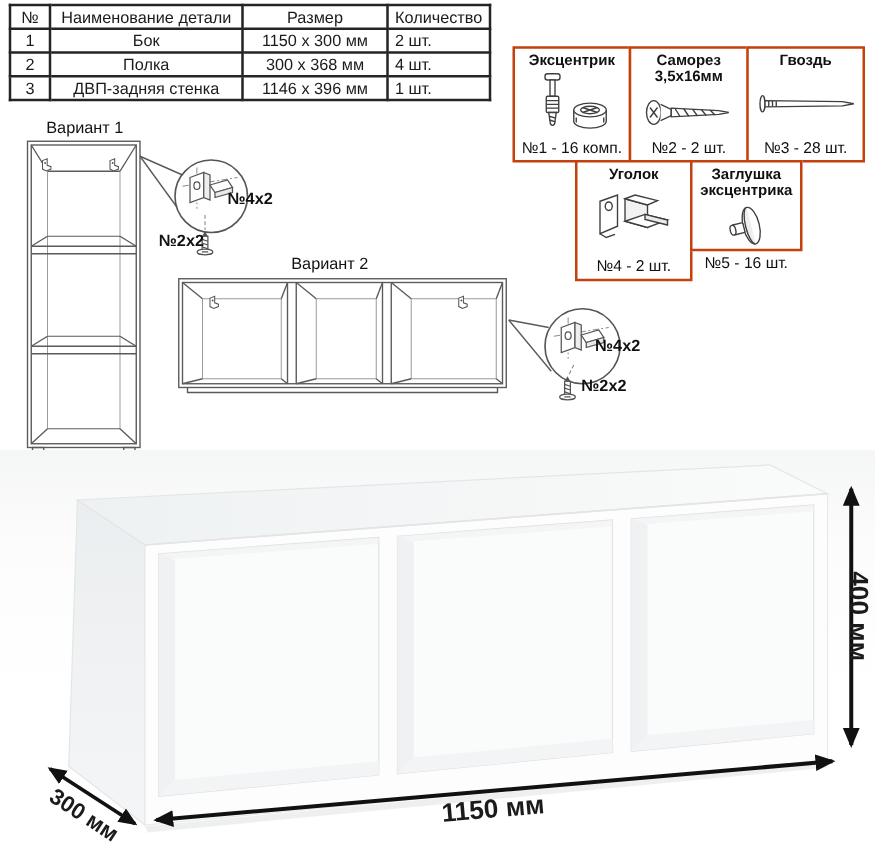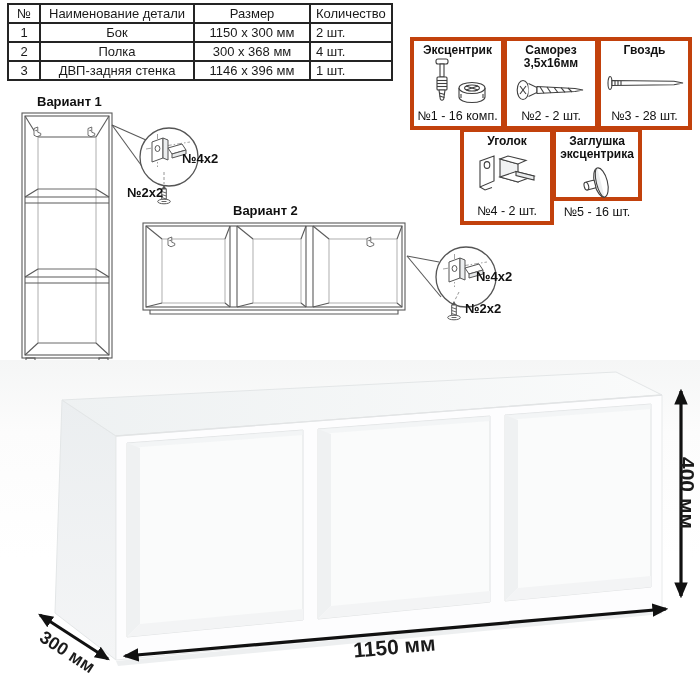--- a/index.html
+++ b/index.html
@@ -8,28 +8,28 @@
   
   table.parts{position:absolute;left:7px;top:3px;border-collapse:collapse;background:#fff}
   .parts th,.parts td{border:2px solid #242424;font-size:13px;font-weight:400;
        height:17px;line-height:17px;padding:0 5px;white-space:nowrap;color:#1a1a1a}
   .parts th{text-align:center;font-weight:400}
   .cnum{width:20px;text-align:center}
   .cname{width:142px;text-align:center}
   .csize{width:104px;text-align:center}
   .cqty{width:64px;text-align:left}
   
-  .hw-cell{position:absolute;box-sizing:border-box;border:4px solid #c2410c;background:#fff;
+  .hw-cell{position:absolute;box-sizing:border-box;border:2px solid #c2410c;background:#fff;
        display:flex;flex-direction:column;align-items:center;justify-content:space-between;
        padding:3px 2px 3px 2px}
   .hw-title{font-weight:bold;font-size:12px;line-height:13px;text-align:center;color:#111}
   .hw-label{font-weight:normal;font-size:12.5px;text-align:center;color:#111;white-space:nowrap}
   .hw-icon{flex:0 0 auto}
   
-  .v-title{position:absolute;font-weight:bold;font-size:13px;color:#111;white-space:nowrap}
+  .v-title{position:absolute;font-weight:normal;font-size:13px;color:#111;white-space:nowrap}
   .drawing{position:absolute}
   text.qty{font-family:"Liberation Sans",sans-serif;font-weight:bold;font-size:13px;fill:#111}
   text.dim{font-family:"Liberation Sans",sans-serif;font-weight:bold;fill:#1b1b1b}
 </style>
 </head>
 <body>
 
 <svg width="0" height="0" style="position:absolute" aria-hidden="true">
   <defs>
     <g id="bracket3d">

